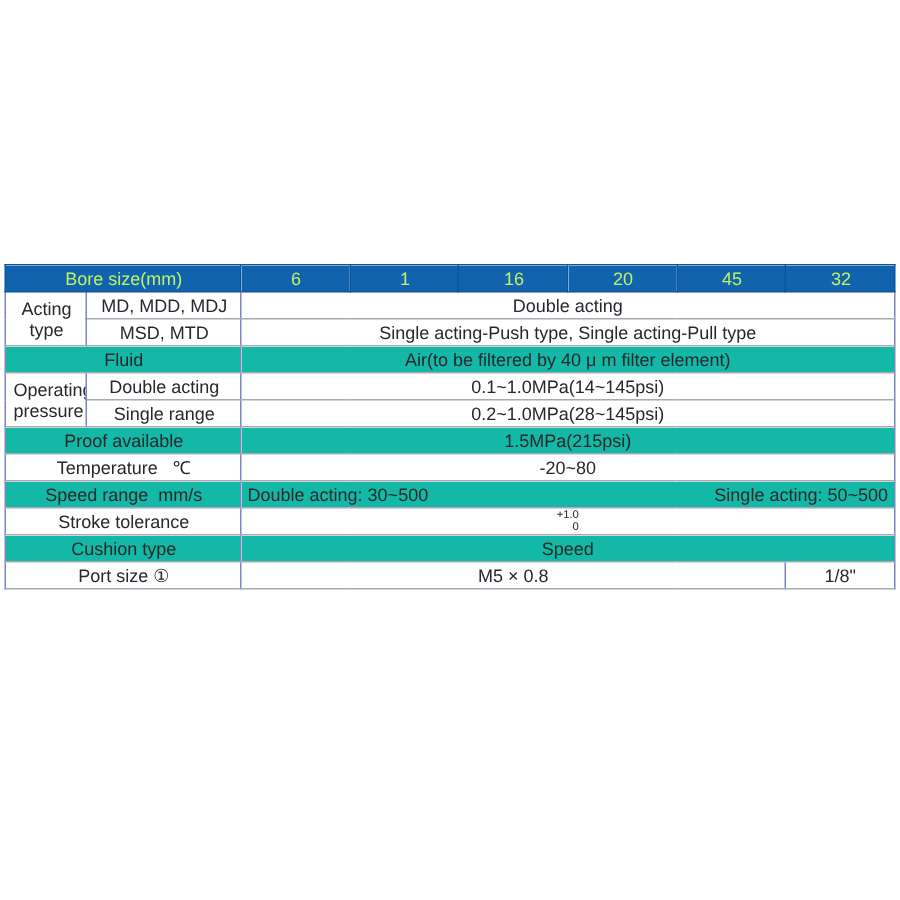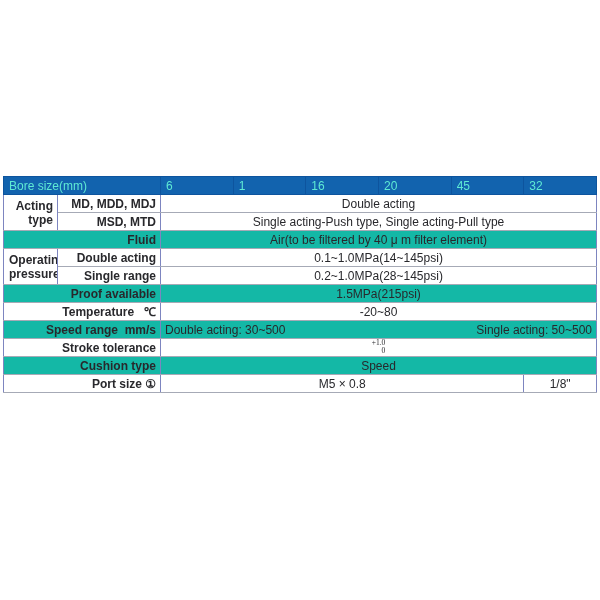--- a/index.html
+++ b/index.html
@@ -26,33 +26,33 @@
     padding: 0 4px;
     border-left: 1px solid #7d85c0;
     border-right: 1px solid #7d85c0;
     border-top: 1px solid #a6aab6;
     border-bottom: 1px solid #a6aab6;
     overflow: hidden;
     background: #ffffff;
   }
   tr.hdr td {
     background: #1263ae;
-    color: #5eead4;
+    color: #bef264;
     border-color: #0d549e;
-    text-align: left;
+    text-align: center;
     padding-left: 5px;
   }
-  .lbl { text-align: right; padding-left: 5px; white-space: pre-wrap; font-weight: bold; }
+  .lbl { text-align: center; padding-left: 5px; white-space: pre-wrap; }
   .val { text-align: center; }
   tr.alt td { background: #14b8a6; }
 
   .speed-wrap { display: flex; justify-content: space-between; gap: 45px; }
   .stroke-wrap {
     display: inline-block; text-align: right;
-    font-size: 7.5px; line-height: 7.5px; font-family: Liberation Serif, serif;
+    font-size: 7.5px; line-height: 7.5px;
   }
   .stroke-wrap span { display: block; }
   .stroke-wrap .stroke-bottom { margin-left: 8px; }
 
   .footnote {
     position: absolute; left: 7px; top: 410px;
     font-size: 11.5px; color: #333538;
   }
 </style>
 </head>

